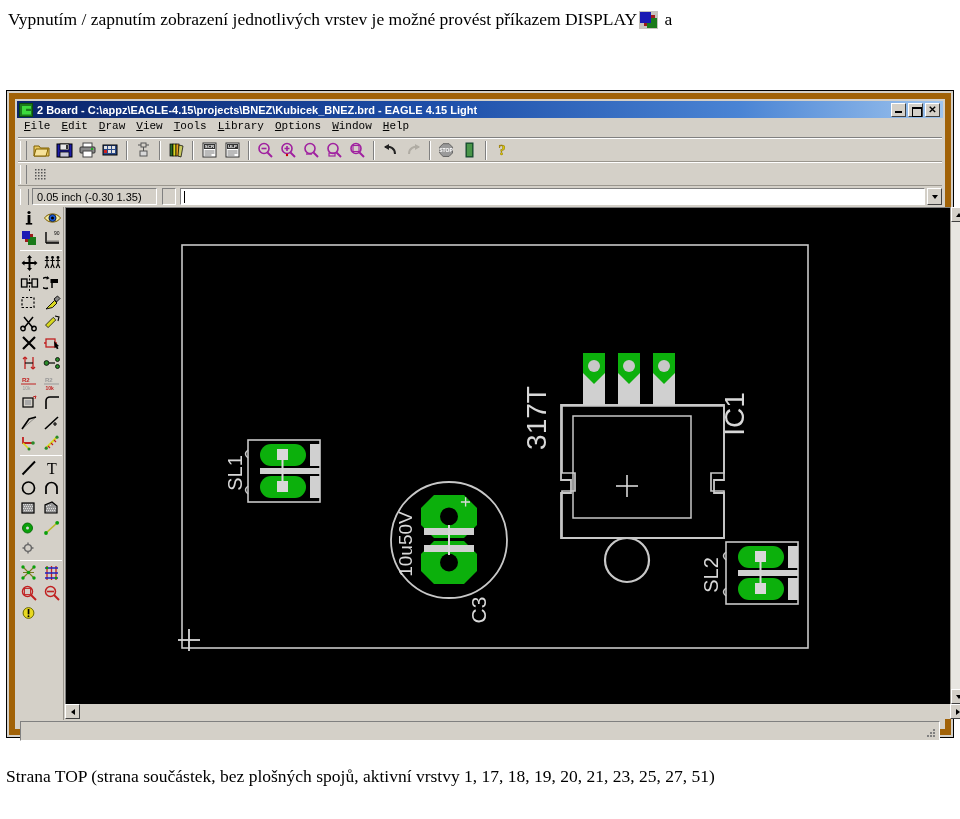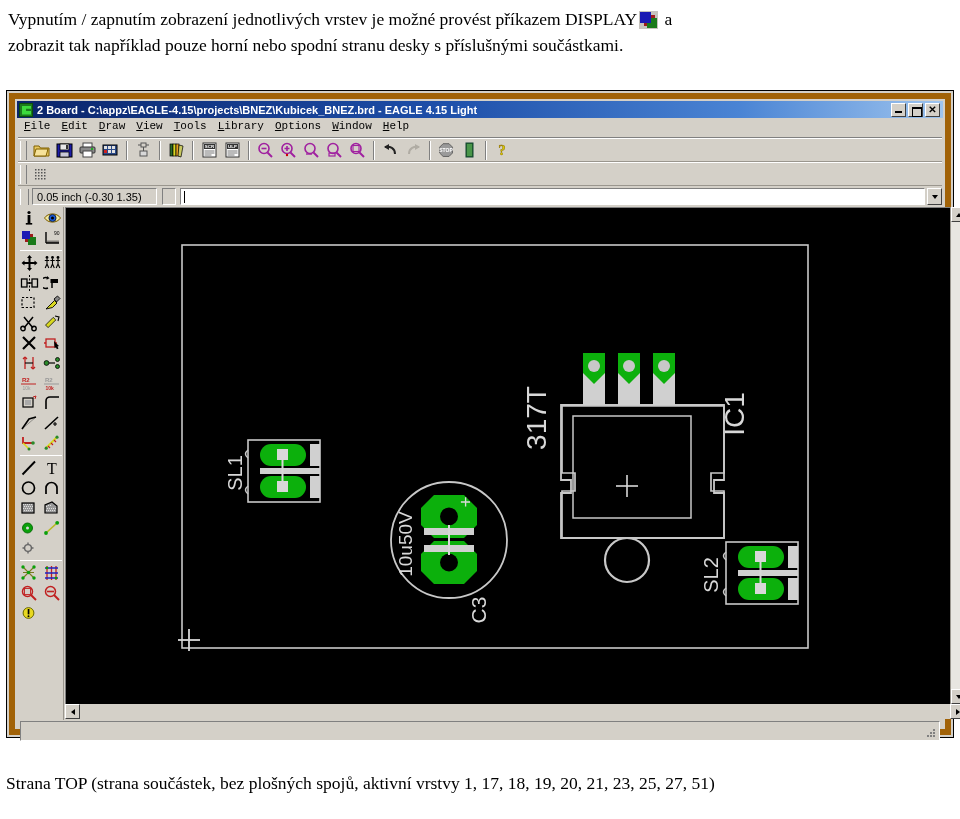--- a/index.html
+++ b/index.html
@@ -26,21 +26,21 @@
   }
   .display-icon i { position: absolute; display:block; }
   .di-red   { left:5px;  top:4px;  width:11px; height:11px; background:#9e1b1b; }
   .di-green { left:8px;  top:7px;  width:10px; height:10px; background:#1a7a1a; }
   .di-blue  { left:1px;  top:1px;  width:11px; height:11px; background:#1a1ab4; }
   .di-bg    { left:0;    top:0;    width:19px; height:18px; background:#c6c3bd; }
 
   .caption-bottom {
     position: absolute; left: 6px; top: 762px; width: 952px;
     font-family: "Liberation Serif", serif;
-    font-size: 17.5px; line-height: 28px; color:#000;margin-top:7px;
+    font-size: 17.5px; line-height: 28px; color:#000;
   }
 
   
   .eagle-window {
     position: absolute; left: 6px; top: 90px;
     width: 948px; height: 648px;
     background: #d4d0c8;
     border: 1px solid #000;
     box-shadow: 0 0 0 0 #000;
   }
@@ -194,21 +194,20 @@
 </style>
 </head>
 <body>
 
 <div class="page">
 
   <div class="caption-top">
     <span>Vypnutím / zapnutím zobrazení jednotlivých vrstev je možné provést příkazem DISPLAY</span><span class="display-icon">
       <i class="di-bg"></i><i class="di-red"></i><i class="di-green"></i><i class="di-blue"></i>
     </span><span> a</span>
-    <span class="line2">zobrazit tak například pouze horní nebo spodní stranu desky s příslušnými součástkami.</span>
   </div>
 
   <div class="eagle-window">
     <div class="win-inner">
 
       <div class="titlebar">
         <span class="title-icon"></span>
         <span class="title-text">2 Board - C:\appz\EAGLE-4.15\projects\BNEZ\Kubicek_BNEZ.brd - EAGLE 4.15 Light</span>
         <span class="title-buttons">
           <span class="tbtn min"></span>

